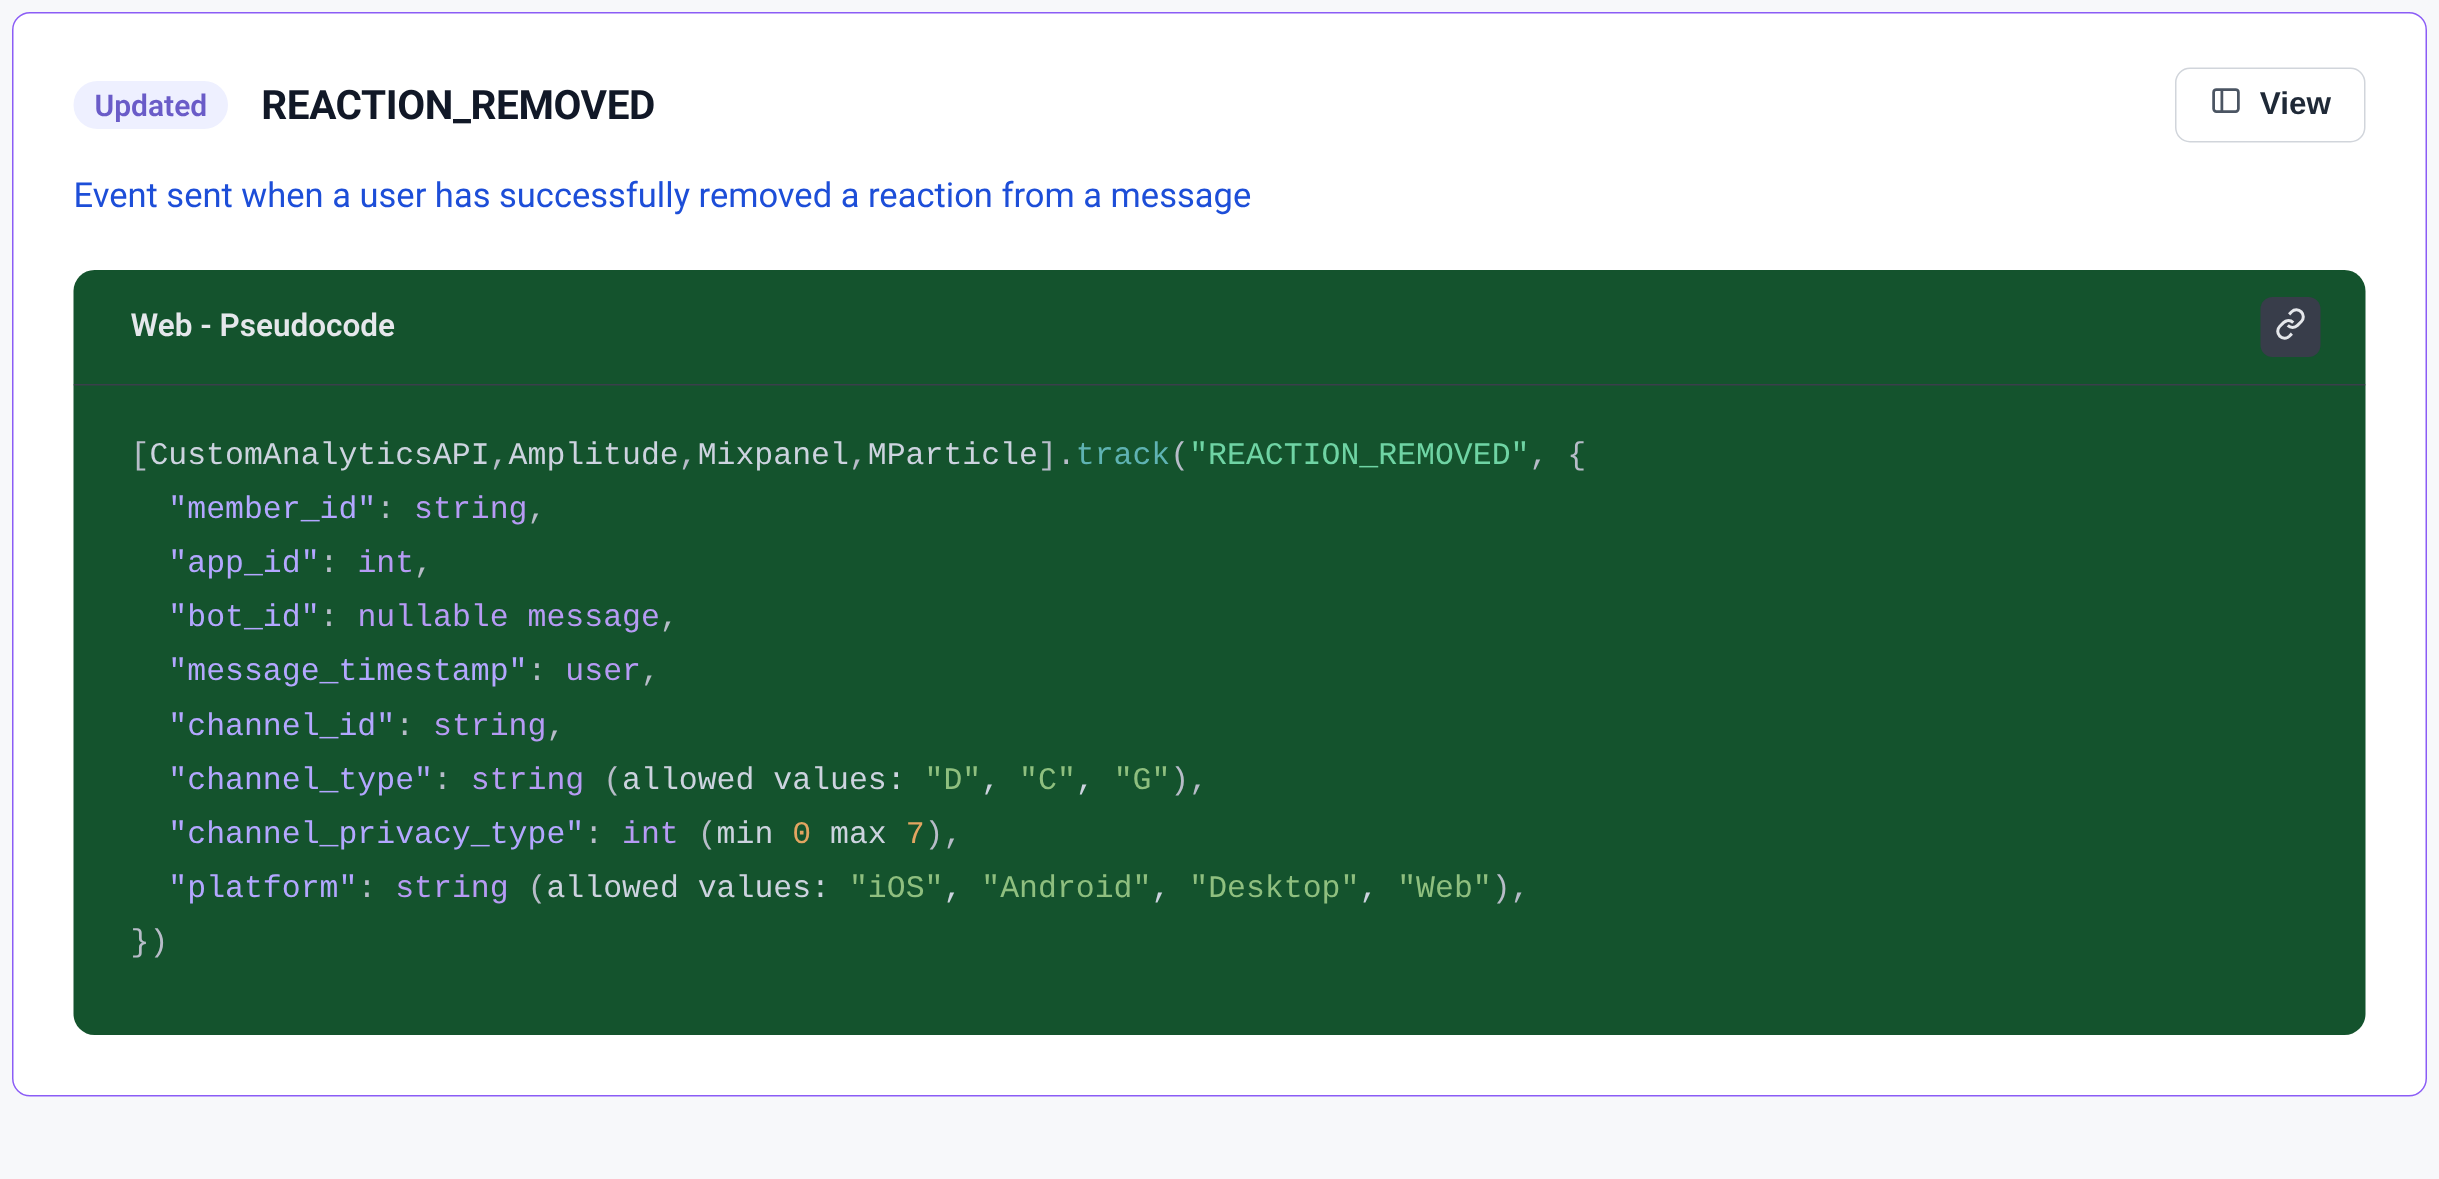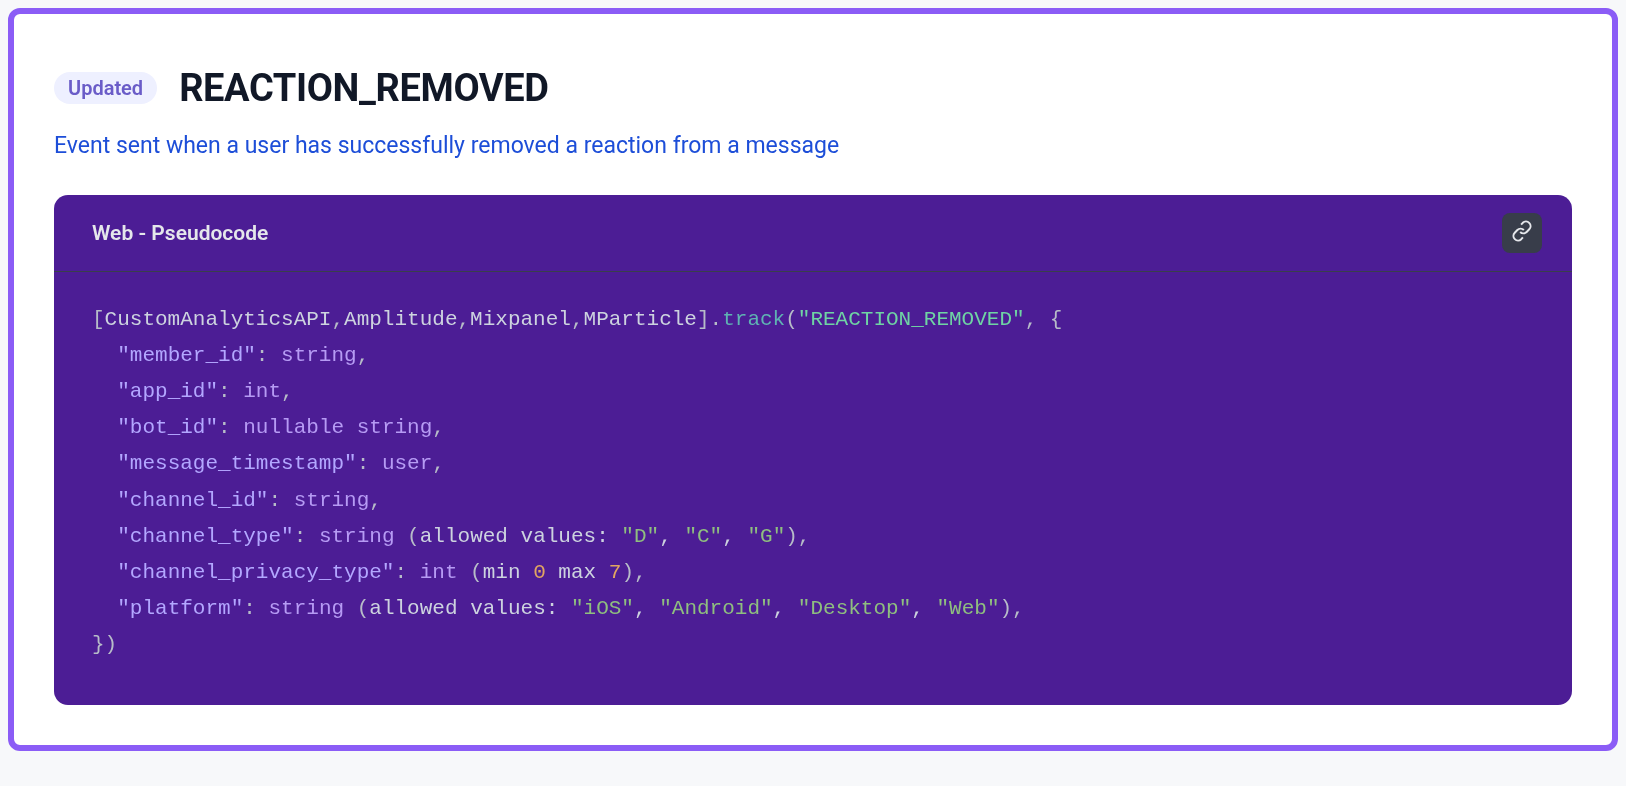--- a/index.html
+++ b/index.html
@@ -7,23 +7,23 @@
       margin: 0;
       padding: 0;
     }
     body {
       font-family: -apple-system, BlinkMacSystemFont, "Segoe UI", Roboto, Helvetica, Arial, sans-serif;
       background: #f7f8fa;
       padding: 8px;
     }
     .card {
       background: #ffffff;
-      border: 6px solid #8b5cf6;
+      border: 1px solid #8b5cf6;
       border-radius: 12px;
-      padding: 52px 40px 40px 40px;
+      padding: 36px 40px 40px 40px;
     }
     .header-row {
       display: flex;
       align-items: center;
       justify-content: space-between;
       margin-bottom: 22px;
     }
     .header-left {
       display: flex;
       align-items: center;
@@ -31,21 +31,21 @@
     }
     .badge-updated {
       background: #eef0ff;
       color: #6a5cc8;
       font-weight: 600;
       font-size: 20px;
       padding: 4px 14px;
       border-radius: 18px;
     }
     .event-title {
-      font-size: 38px;
+      font-size: 27px;
       font-weight: 700;
       color: #111827;
       letter-spacing: -0.01em;
     }
     .view-btn {
       display: flex;
       align-items: center;
       gap: 12px;
       border: 1px solid #d1d5db;
       border-radius: 10px;
@@ -62,21 +62,21 @@
       stroke: #4b5563;
       stroke-width: 2;
       fill: none;
     }
     .description {
       font-size: 23px;
       color: #1d4ed8;
       margin-bottom: 36px;
     }
     .code-panel {
-      background: #4c1d95;
+      background: #14532d;
       border-radius: 14px;
       overflow: hidden;
     }
     .code-header {
       display: flex;
       align-items: center;
       justify-content: space-between;
       padding: 18px 30px 18px 38px;
       border-bottom: 1px solid #3a3f4b;
     }
@@ -122,40 +122,49 @@
 </head>
 <body>
 
 <div class="card">
 
   <div class="header-row">
     <div class="header-left">
       <span class="badge-updated">Updated</span>
       <span class="event-title">REACTION_REMOVED</span>
     </div>
+    <button class="view-btn">
+      <span>
+        <svg viewBox="0 0 24 24">
+            <rect x="3" y="4" width="18" height="16" rx="2"></rect>
+            <line x1="9" y1="4" x2="9" y2="20"></line>
+          </svg>
+      </span>
+      <span>View</span>
+    </button>
   </div>
 
   <div class="description">Event sent when a user has successfully removed a reaction from a message</div>
 
   <div class="code-panel">
     <div class="code-header">
       <span class="code-header-title">Web - Pseudocode</span>
       <div class="link-icon-btn">
         <span>
           <svg viewBox="0 0 24 24">
             <path d="M10 13a5 5 0 0 0 7.07 0l2.83-2.83a5 5 0 0 0-7.07-7.07L11 5"></path>
             <path d="M14 11a5 5 0 0 0-7.07 0L4.1 13.83a5 5 0 0 0 7.07 7.07L13 19"></path>
           </svg>
         </span>
       </div>
     </div>
     <div class="code-body" id="code-body"><span class="tok-punc">[</span><span class="tok-plain">CustomAnalyticsAPI</span><span class="tok-punc">,</span><span class="tok-plain">Amplitude</span><span class="tok-punc">,</span><span class="tok-plain">Mixpanel</span><span class="tok-punc">,</span><span class="tok-plain">MParticle</span><span class="tok-punc">].</span><span class="tok-func">track</span><span class="tok-punc">(</span><span class="tok-event">"REACTION_REMOVED"</span><span class="tok-punc">,</span> <span class="tok-punc">{</span>
   <span class="tok-key">"member_id"</span><span class="tok-punc">:</span> <span class="tok-type">string</span><span class="tok-punc">,</span>
   <span class="tok-key">"app_id"</span><span class="tok-punc">:</span> <span class="tok-type">int</span><span class="tok-punc">,</span>
-  <span class="tok-key">"bot_id"</span><span class="tok-punc">:</span> <span class="tok-type">nullable string</span><span class="tok-punc">,</span>
+  <span class="tok-key">"bot_id"</span><span class="tok-punc">:</span> <span class="tok-type">nullable message</span><span class="tok-punc">,</span>
   <span class="tok-key">"message_timestamp"</span><span class="tok-punc">:</span> <span class="tok-type">user</span><span class="tok-punc">,</span>
   <span class="tok-key">"channel_id"</span><span class="tok-punc">:</span> <span class="tok-type">string</span><span class="tok-punc">,</span>
   <span class="tok-key">"channel_type"</span><span class="tok-punc">:</span> <span class="tok-type">string</span> <span class="tok-punc">(</span><span class="tok-plain">allowed values: </span><span class="tok-str">"D"</span><span class="tok-plain">, </span><span class="tok-str">"C"</span><span class="tok-plain">, </span><span class="tok-str">"G"</span><span class="tok-punc">)</span><span class="tok-punc">,</span>
   <span class="tok-key">"channel_privacy_type"</span><span class="tok-punc">:</span> <span class="tok-type">int</span> <span class="tok-punc">(</span><span class="tok-plain">min </span><span class="tok-num">0</span><span class="tok-plain"> max </span><span class="tok-num">7</span><span class="tok-punc">)</span><span class="tok-punc">,</span>
   <span class="tok-key">"platform"</span><span class="tok-punc">:</span> <span class="tok-type">string</span> <span class="tok-punc">(</span><span class="tok-plain">allowed values: </span><span class="tok-str">"iOS"</span><span class="tok-plain">, </span><span class="tok-str">"Android"</span><span class="tok-plain">, </span><span class="tok-str">"Desktop"</span><span class="tok-plain">, </span><span class="tok-str">"Web"</span><span class="tok-punc">)</span><span class="tok-punc">,</span>
 <span class="tok-punc">})</span></div>
   </div>
 
 </div>
 

